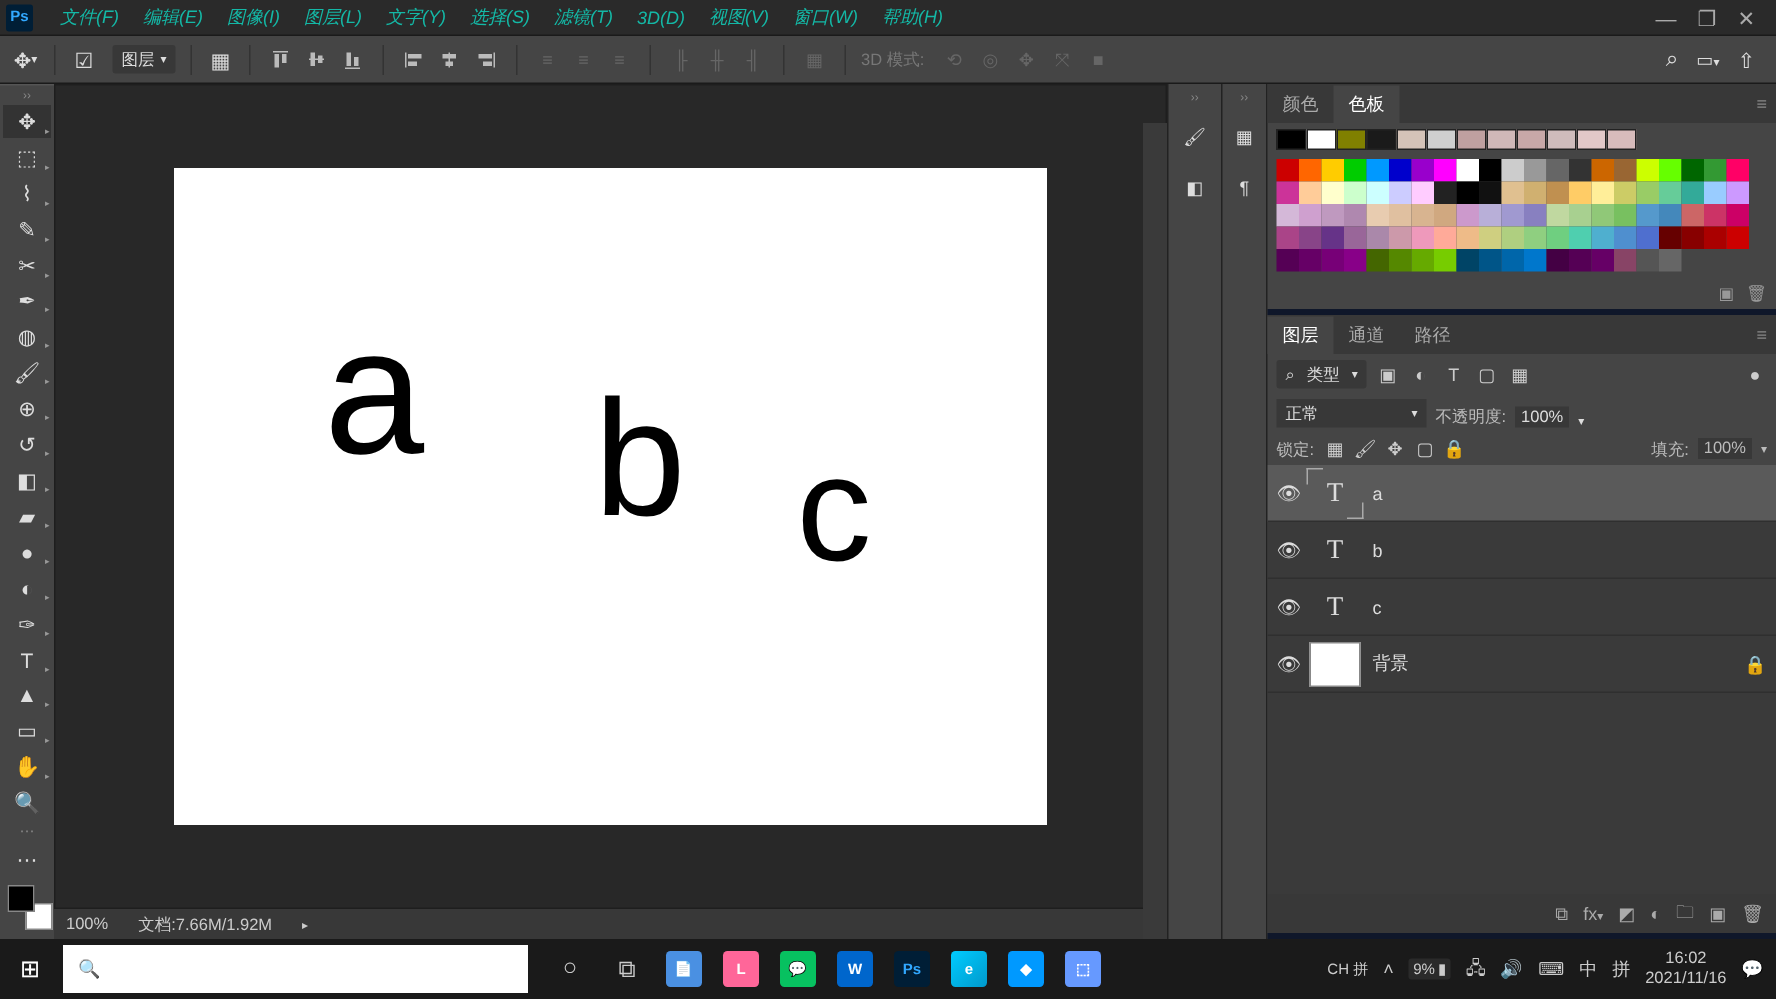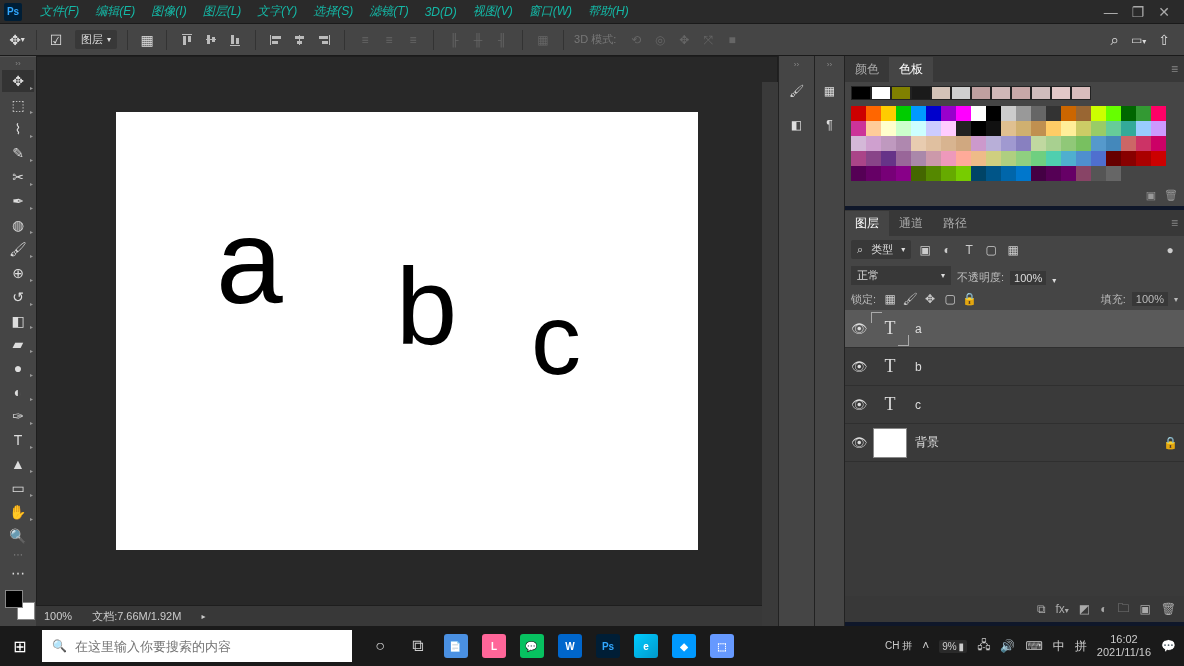--- a/index.html
+++ b/index.html
@@ -470,21 +470,20 @@
         <span>🗑</span>
       </div>
     </div>
   </div>
 </div>
 
 <div class="taskbar">
   <div class="start">⊞</div>
   <div class="search-box">
     <span>🔍</span>
-    <input placeholder="在这里输入你要搜索的内容" style="">
   </div>
   <div class="task-icons">
     <div class="tico" style="color:#ccc;">○</div>
     <div class="tico" style="color:#ccc;">⧉</div>
     <div class="tico app">
         <div class="app-sq" style="background:#4a90e2;">📄</div>
       </div>
     <div class="tico app">
         <div class="app-sq" style="background:#ff6699;">L</div>
       </div>

